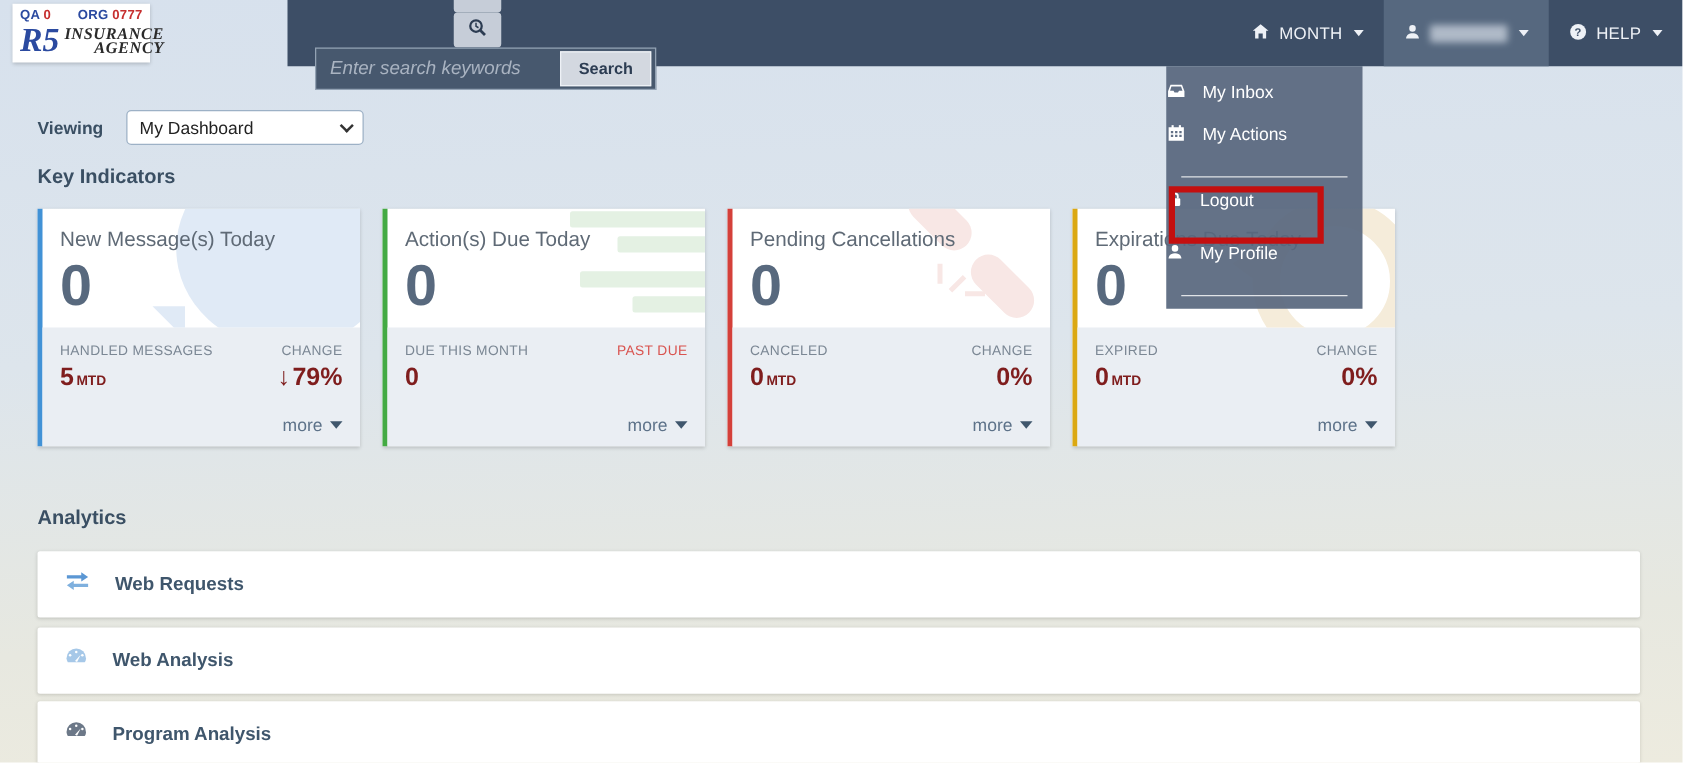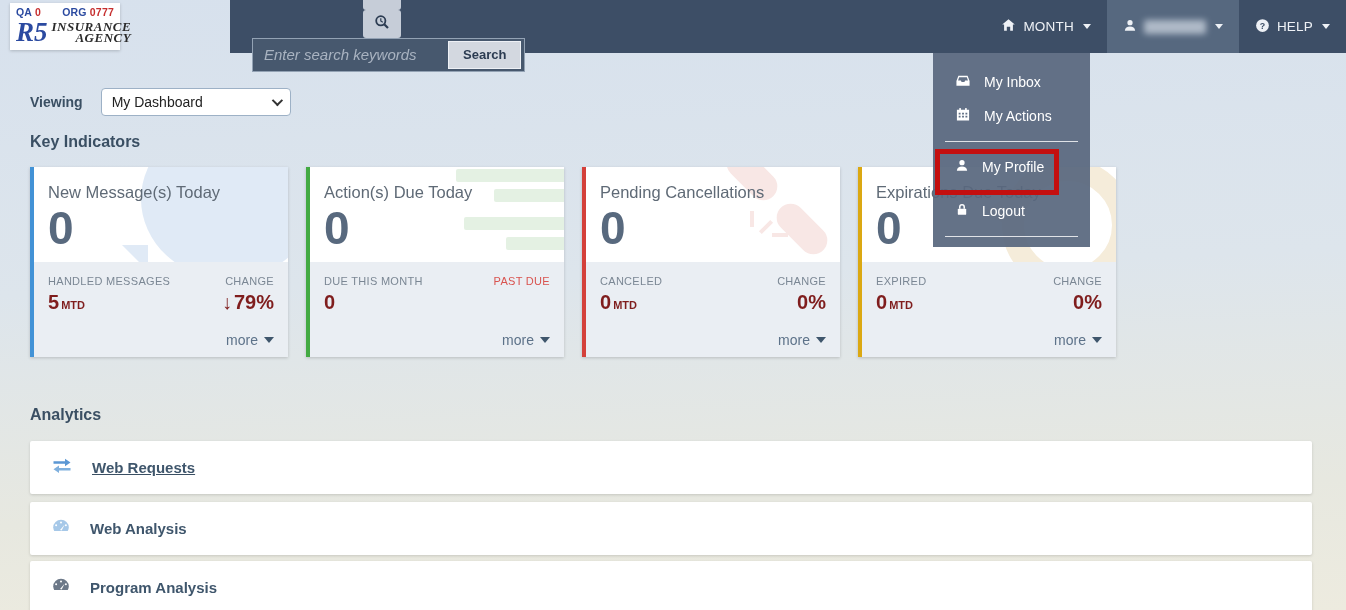--- a/index.html
+++ b/index.html
@@ -47,21 +47,21 @@
   .nav-item.active { background:#56687f; }
   .nav-item svg { flex:none; }
   .caret { width:0; height:0; border-left:4px solid transparent; border-right:4px solid transparent; border-top:5px solid #eef1f6; margin-left:2px; }
   .blur-name { width:62px; height:14px; background:#b9c3d0; border-radius:2px; filter:blur(3px); opacity:.9; }
 
   
   .user-dropdown {
     position:absolute; left:933px; top:53px; width:157px;
     background:rgba(88,103,126,0.93); color:#fff; padding:12px 0 2px; z-index:10;
   }
-  .menu-item { height:34px; display:flex; align-items:center; gap:13px; padding-left:22px; font-size:14px; cursor:pointer; }
+  .menu-item { height:34px; display:flex; gap:13px; font-size:14px; cursor:pointer; }
   .menu-item svg { flex:none; }
   .menu-divider { border-top:1px solid rgba(255,255,255,.8); margin:8px 12px; }
   .mi-profile { margin:8px 0; }
   .mi-logout { margin-top:10px; }
   .red-box {
     position:absolute; left:2px; top:96px; width:124px; height:46px;
     border:5px solid #c40f0f; pointer-events:none;
   }
 
   
@@ -109,21 +109,21 @@
   .wm-s2 { right:58px; top:60px; transform:rotate(90deg); }
   .wm-s3 { right:86px; top:44px; }
   .wm-clockring { right:-18px; top:-8px; width:132px; height:132px; border:22px solid #f5ecda; border-radius:50%; }
   .wm-clockarrow { right:108px; top:28px; width:0; height:0; border-top:16px solid transparent; border-bottom:16px solid transparent; border-right:22px solid #f5ecda; }
 
   
   .panel {
     position:absolute; left:30px; right:34px; height:53px; background:#fff; border-radius:2px;
     box-shadow:0 1px 3px rgba(0,0,0,.15); display:flex; align-items:center; padding-left:20px; gap:18px; cursor:pointer;
   }
-  .p1 { top:441px;text-decoration:underline; } .p2 { top:502px; } .p3 { top:561px; }
+  .p1 { top:441px; } .p2 { top:502px; } .p3 { top:561px; }
   .panel-label { font-size:15px; font-weight:bold; color:#3f566c; }
 </style>
 </head>
 <body>
 
 <div class="logo-box">
   <div class="logo-row1">
     <span><span class="logo-blue">QA</span> <span class="logo-red">0</span></span>
     <span><span class="logo-blue">ORG</span> <span class="logo-red">0777</span></span>
   </div>
@@ -195,32 +195,32 @@
   </div>
   <div class="menu-item">
     <span><svg width="16" height="15" viewBox="0 0 16 16" fill="#fff">
           <path fill-rule="evenodd" d="M1.5 3h13v11.5h-13zM3.4 6.2h2v1.8h-2zM7 6.2h2v1.8H7zM10.6 6.2h2v1.8h-2zM3.4 9.4h2v1.8h-2zM7 9.4h2v1.8H7zM10.6 9.4h2v1.8h-2z"></path>
           <rect x="4" y="1.2" width="1.8" height="2.4"></rect>
           <rect x="10.2" y="1.2" width="1.8" height="2.4"></rect>
         </svg></span>
     <span>My Actions</span>
   </div>
   <div class="menu-divider"></div>
-  <div class="menu-item mi-profile">
-    <span><svg width="14" height="15" viewBox="0 0 16 16" fill="#fff">
-          <path d="M8 1.8a3 3 0 1 1 0 6 3 3 0 0 1 0-6zM2.1 14c.3-3.2 2.6-4.8 5.9-4.8s5.6 1.6 5.9 4.8z"></path>
-        </svg></span>
-    <span>My Profile</span>
-  </div>
   <div class="menu-item mi-logout">
     <span><svg width="14" height="15" viewBox="0 0 16 16" fill="#fff">
           <path d="M4.6 7V5.2a3.4 3.4 0 0 1 6.8 0V7H9.7V5.2a1.7 1.7 0 0 0-3.4 0V7z"></path>
           <rect x="3.2" y="7" width="9.6" height="7" rx="1"></rect>
         </svg></span>
     <span>Logout</span>
+  </div>
+  <div class="menu-item mi-profile">
+    <span><svg width="14" height="15" viewBox="0 0 16 16" fill="#fff">
+          <path d="M8 1.8a3 3 0 1 1 0 6 3 3 0 0 1 0-6zM2.1 14c.3-3.2 2.6-4.8 5.9-4.8s5.6 1.6 5.9 4.8z"></path>
+        </svg></span>
+    <span>My Profile</span>
   </div>
   <div class="menu-divider"></div>
   <div class="red-box"></div>
 </div>
 
 <div class="viewing-row">
   <span class="viewing-label">Viewing</span>
   <div class="select">
     <span>My Dashboard</span>
     <span class="select-chevron"></span>

